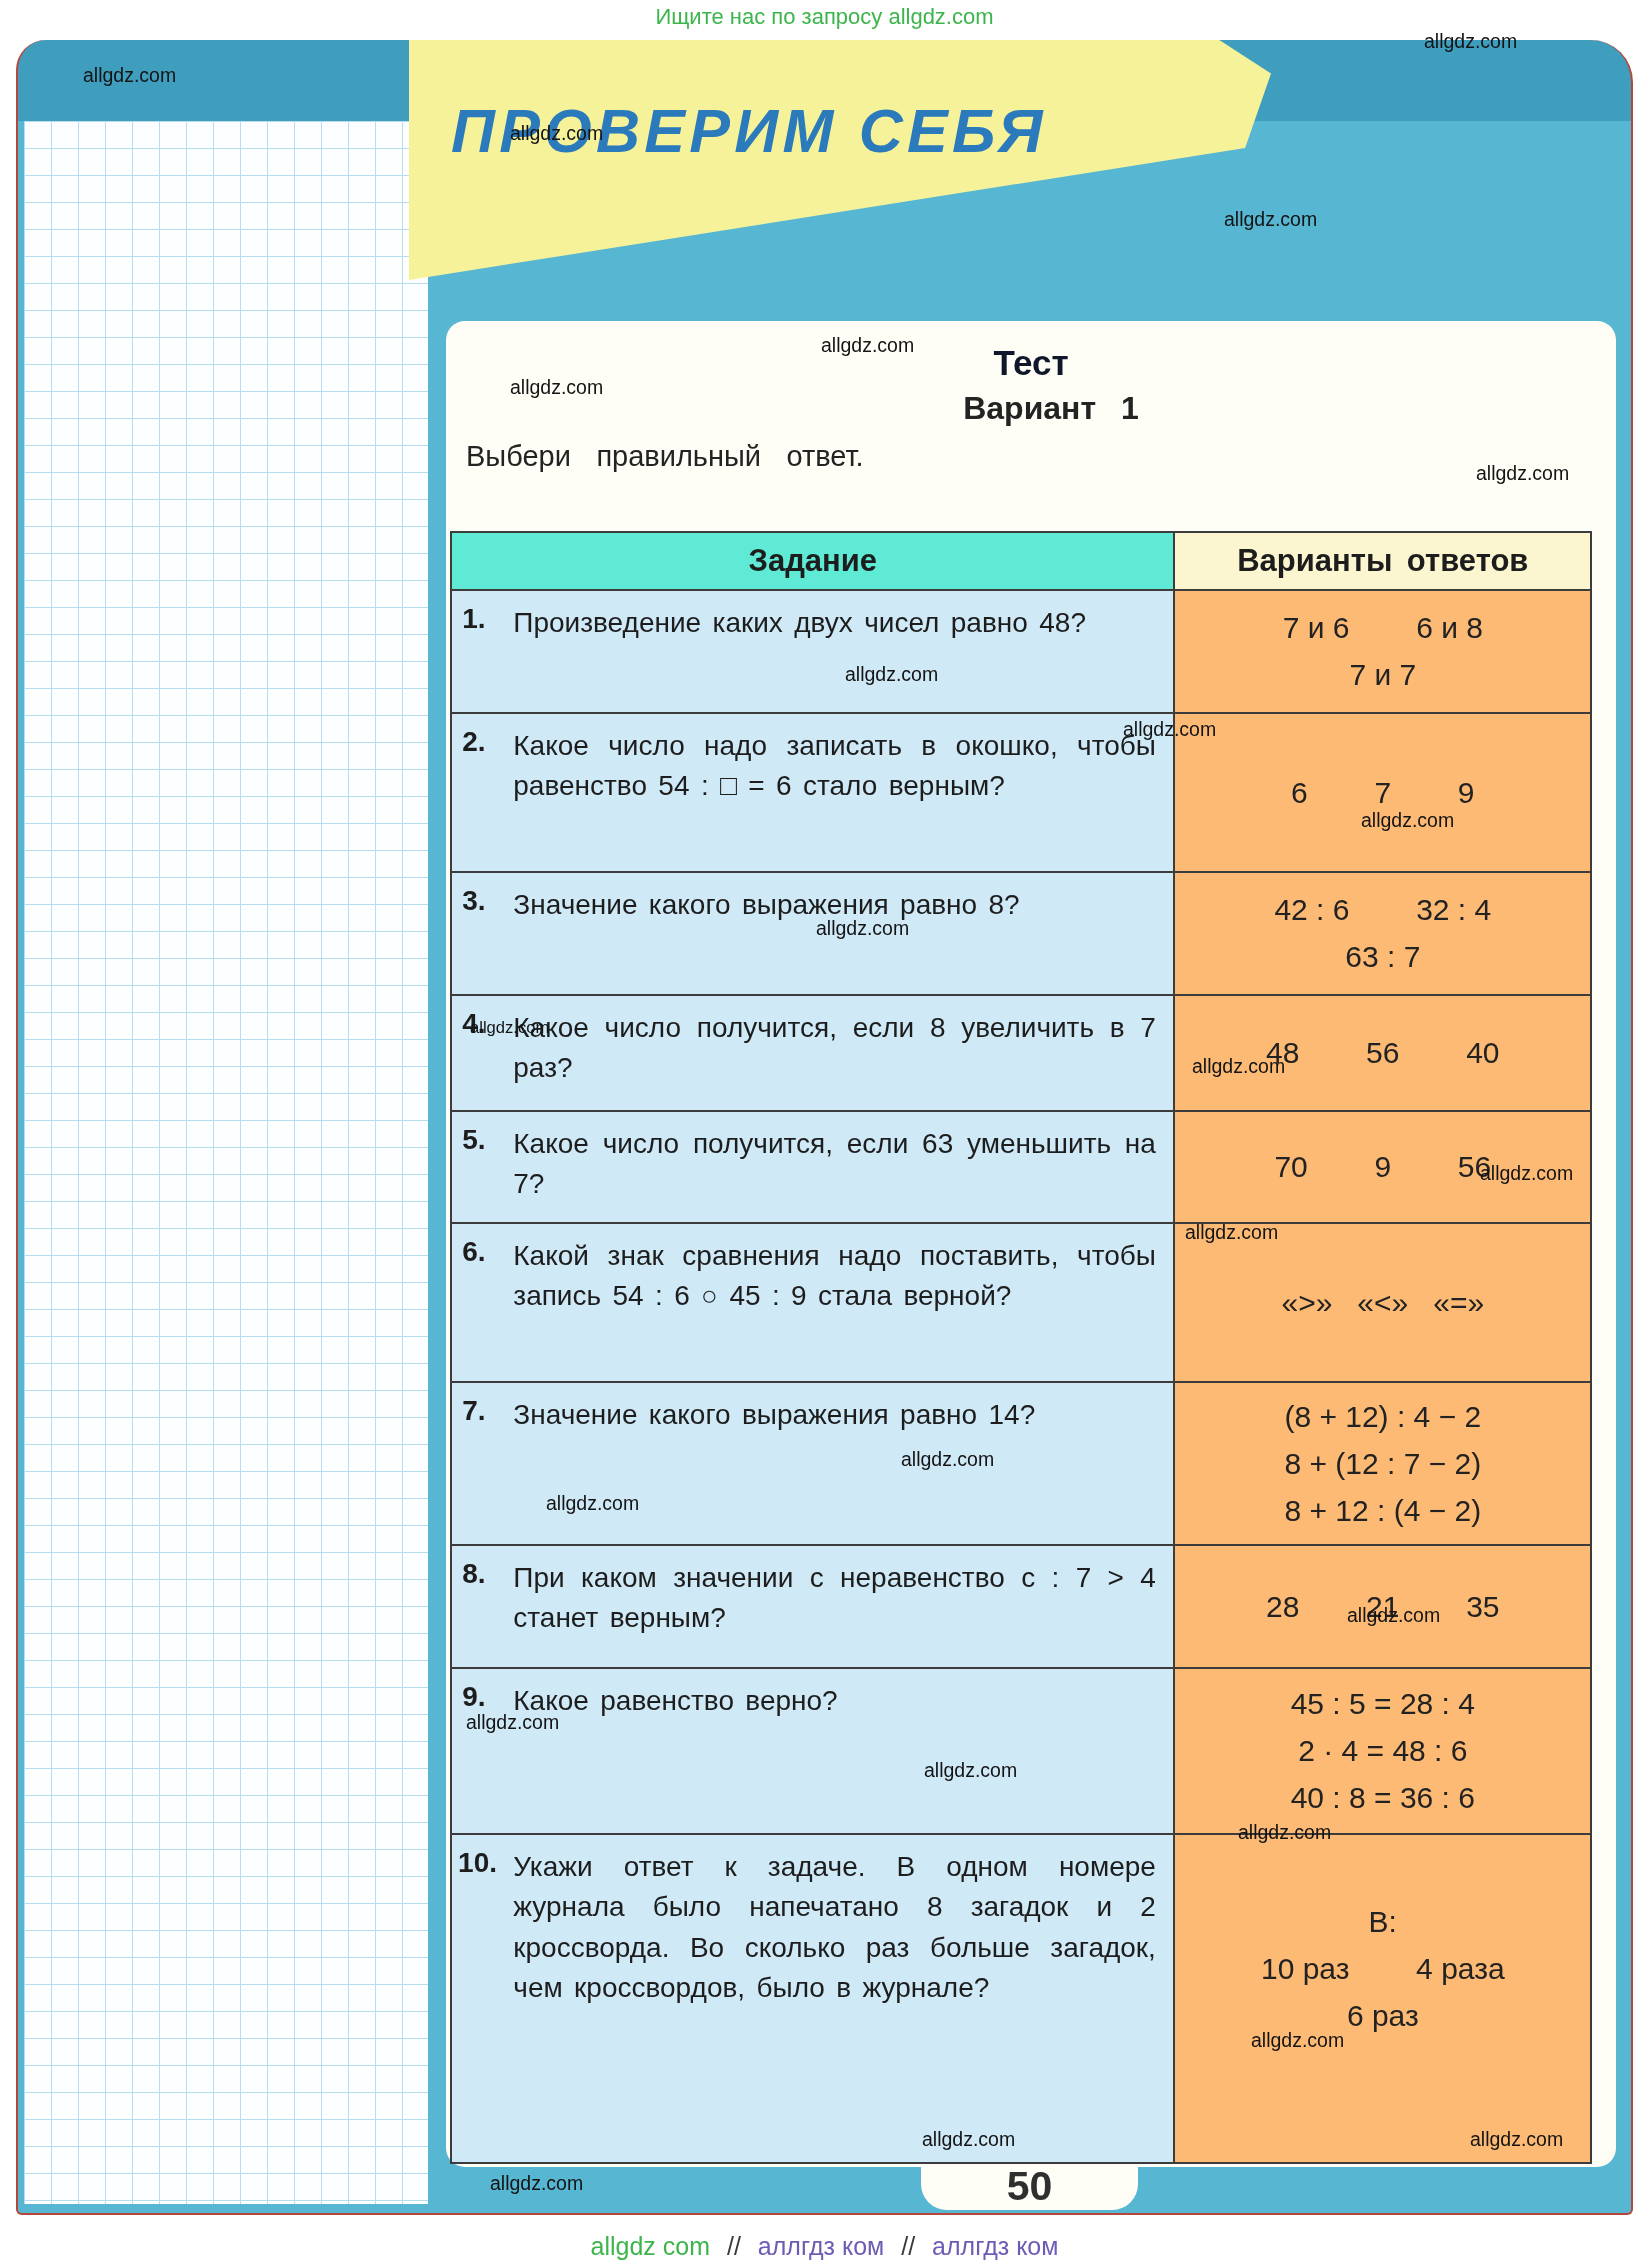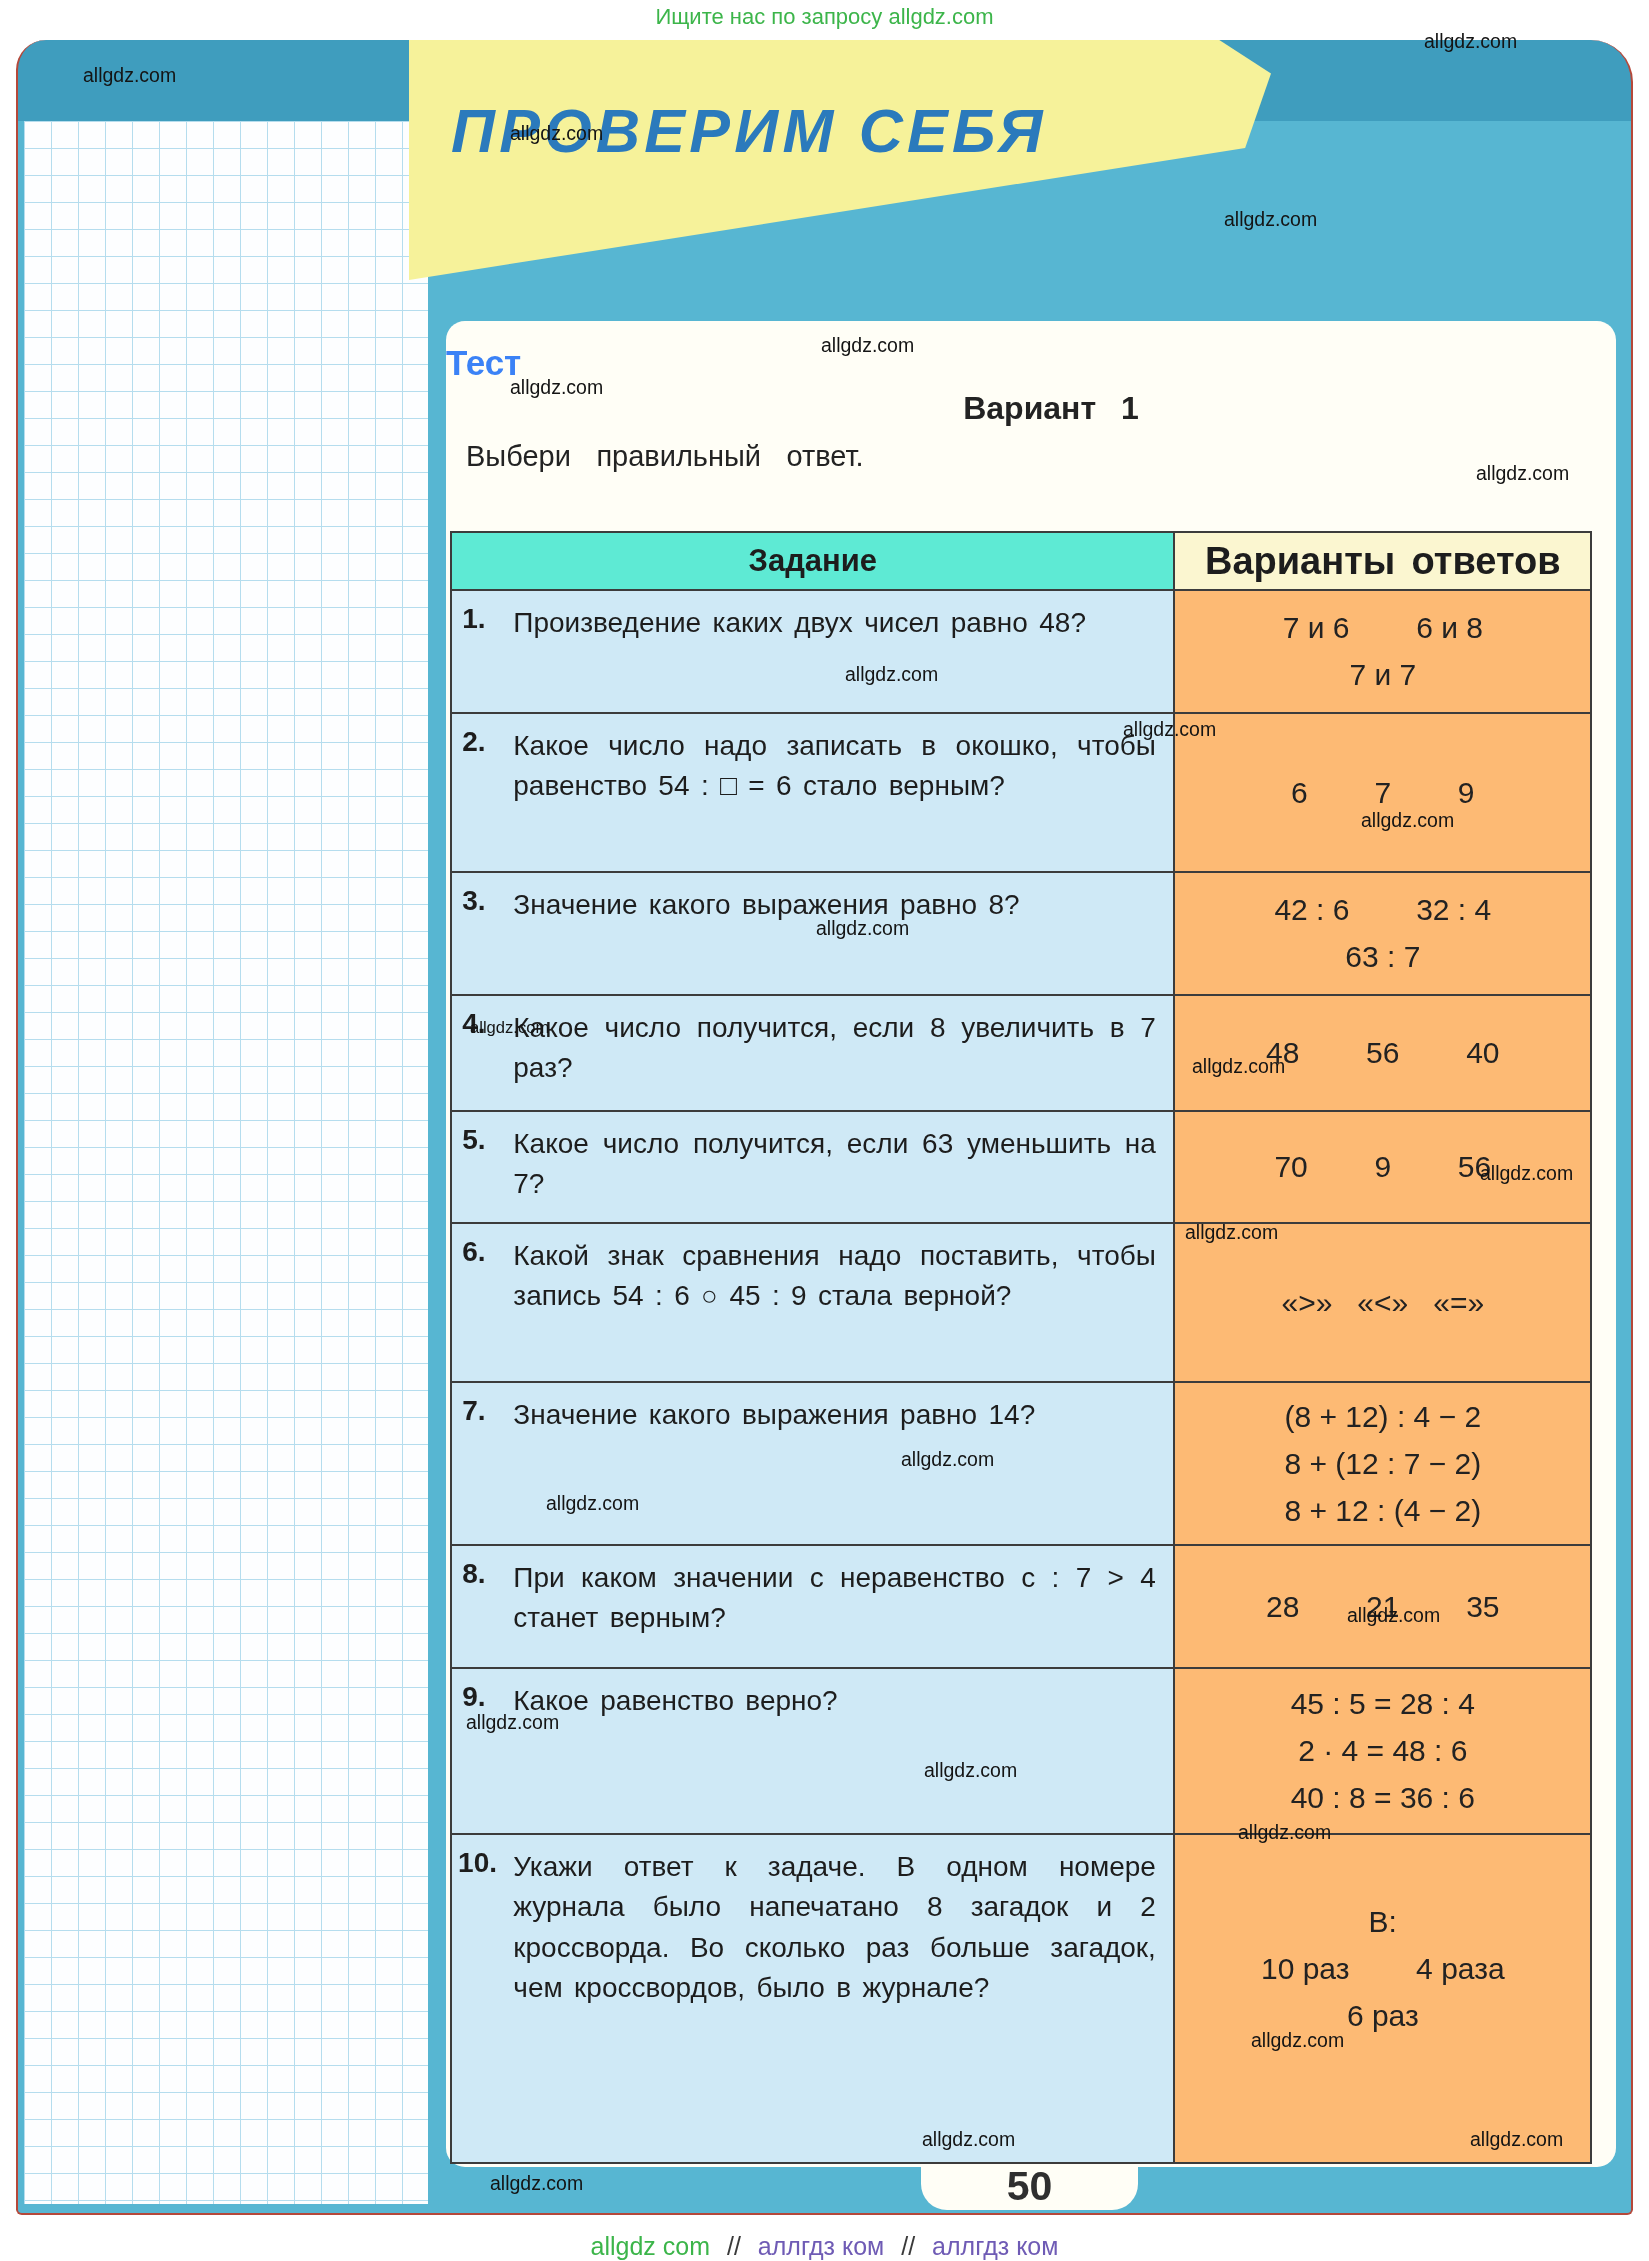--- a/index.html
+++ b/index.html
@@ -26,32 +26,32 @@
            clip-path:polygon(0 0, 94% 0, 100% 14%, 97% 45%, 0 100%); }
 
   .h1 { position:absolute; left:433px; top:56px; font-size:61px; font-weight:bold; font-style:italic;
         color:#2b7abc; letter-spacing:4.3px; white-space:nowrap; }
   .h2 { position:absolute; left:438px; top:187px; font-size:46px; font-weight:bold; font-style:italic;
         color:#ffffff; letter-spacing:2.2px; white-space:nowrap; }
 
   .card { position:absolute; left:428px; top:281px; width:1170px; height:1846px;
           background:#fffef6; border-radius:19px; }
 
-  .test-title { position:absolute; top:22px; left:0; width:100%; text-align:left;
-                font-size:35px; font-weight:bold; color:#3b82f6; }
+  .test-title { position:absolute; top:22px; left:0; width:100%; text-align:center;
+                font-size:35px; font-weight:bold; color:#0f172a; }
   .variant    { position:absolute; top:69px; left:0; width:100%; text-align:center;
                 font-size:32px; font-weight:bold; color:#232323; word-spacing:16px;padding-left:40px; }
   .instruction{ position:absolute; top:119px; left:20px; font-size:29px; color:#232323;
                 word-spacing:17.4px; }
 
   table.test { position:absolute; left:4.3px; top:210px; border-collapse:collapse; table-layout:fixed;
                width:1140px; }
   table.test th, table.test td { border:2.2px solid #3c3c3c; }
   th.th-task { background:#5eead4; font-size:31px; font-weight:bold; color:#1d1d1d; text-align:center; }
-  th.th-opts { background:#fbf6d0; font-size:38px; font-weight:bold; color:#1d1d1d; text-align:center; word-spacing:5.8px; }
+  th.th-opts { background:#fbf6d0; font-size:31px; font-weight:bold; color:#1d1d1d; text-align:center; word-spacing:5.8px; }
 
   td.qcell { background:#cfe9f6; vertical-align:top; position:relative;
              padding:11.6px 17.4px 7.2px 61px; }
   .qnum  { position:absolute; left:10px; top:11.6px; font-weight:bold; font-size:28px; color:#1d1d1d; }
   .qnum-wide { left:5.8px; }
   .qtext { font-size:28px; line-height:1.45; color:#1d1d1d; text-align:justify; word-spacing:3.6px; }
 
   td.acell { background:#fdba74; vertical-align:middle; text-align:center; padding:5.8px 7.2px; }
   td.acell-top { vertical-align:top; padding-top:61px; }
   .aline { white-space:pre-wrap; font-size:30px; line-height:1.45; color:#222222;

